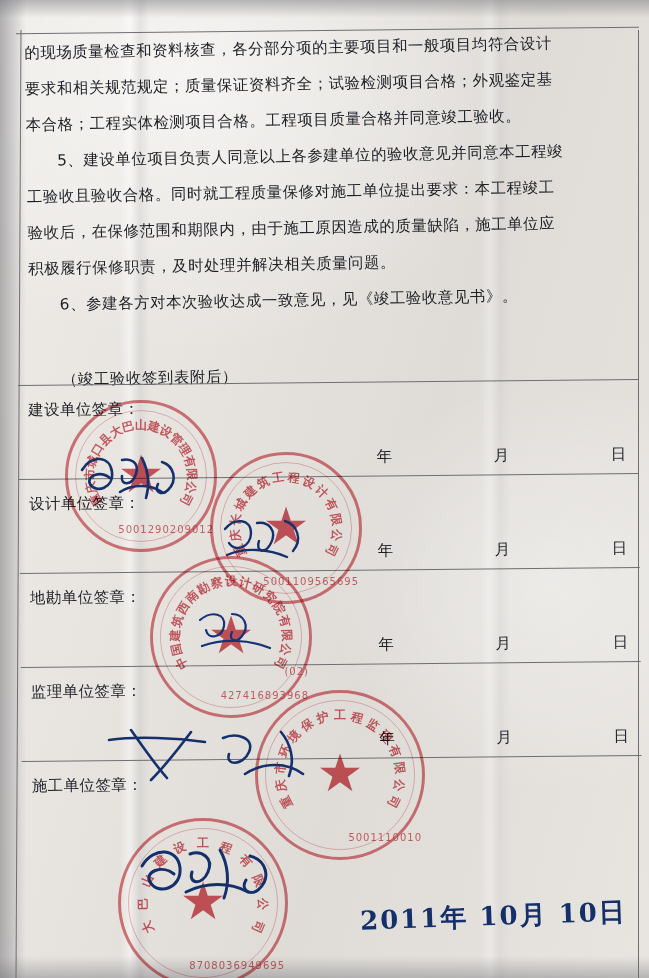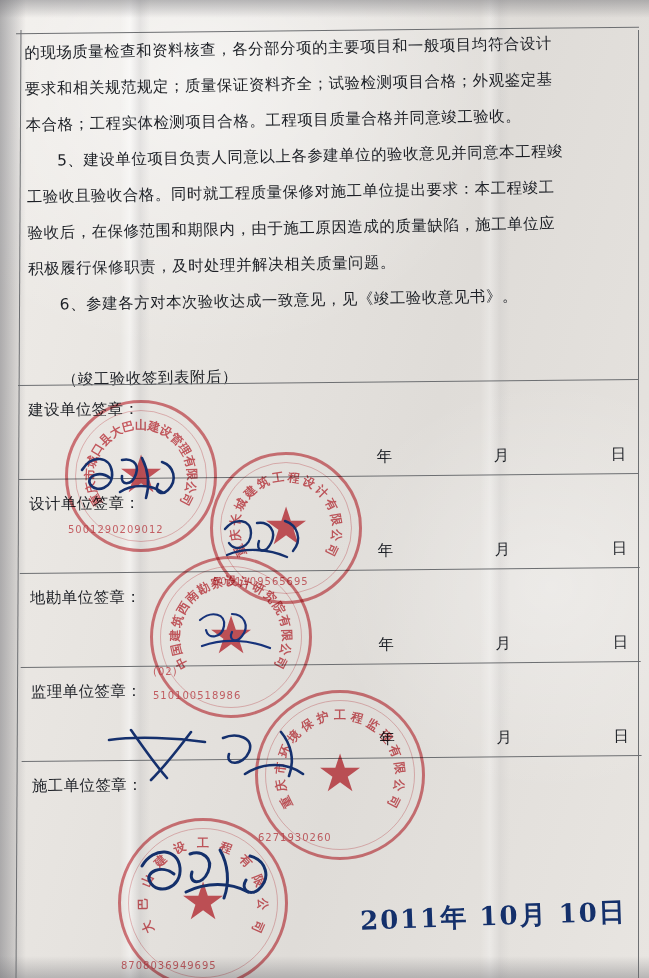--- a/index.html
+++ b/index.html
@@ -177,21 +177,21 @@
     position: absolute;
     left: 50%;
     top: 50%;
     transform-origin: 0 0;
     white-space: nowrap;
   }
   .stamp .bottom-text {
     position: absolute;
     left: 0; right: 0;
     bottom: 14px;
-    text-align: left;
+    text-align: right;
     color: rgba(198,40,50,0.8);
     font-size: 10px;
     letter-spacing: 1px;
   }
   .hw-date {
     position: absolute;
     right: 22px;
     bottom: 44px;
     font-size: 26px;
     color: #14306b;
@@ -339,21 +339,21 @@
         <span class="arc-char" style="transform: rotate(29.4118deg) translate(-0.5em, -64px);">研</span>
         <span class="arc-char" style="transform: rotate(44.1176deg) translate(-0.5em, -64px);">究</span>
         <span class="arc-char" style="transform: rotate(58.8235deg) translate(-0.5em, -64px);">院</span>
         <span class="arc-char" style="transform: rotate(73.5294deg) translate(-0.5em, -64px);">有</span>
         <span class="arc-char" style="transform: rotate(88.2353deg) translate(-0.5em, -64px);">限</span>
         <span class="arc-char" style="transform: rotate(102.941deg) translate(-0.5em, -64px);">公</span>
         <span class="arc-char" style="transform: rotate(117.647deg) translate(-0.5em, -64px);">司</span>
       </div>
     <div class="star">★</div>
     <div class="bottom-text" style="bottom:38px;">(02)</div>
-    <div class="bottom-text">510100518986</div>
+    <div class="bottom-text">427416893968</div>
   </div>
 
   <div class="stamp" id="stamp3" style="left:255px; top:690px; width:170px; height:170px;">
     <div class="inner-ring"></div>
     <div class="arc-text">
         <span class="arc-char" style="transform: rotate(-116.667deg) translate(-0.5em, -68px);">重</span>
         <span class="arc-char" style="transform: rotate(-100deg) translate(-0.5em, -68px);">庆</span>
         <span class="arc-char" style="transform: rotate(-83.3333deg) translate(-0.5em, -68px);">市</span>
         <span class="arc-char" style="transform: rotate(-66.6667deg) translate(-0.5em, -68px);">环</span>
         <span class="arc-char" style="transform: rotate(-50deg) translate(-0.5em, -68px);">境</span>
@@ -362,21 +362,21 @@
         <span class="arc-char" style="transform: rotate(0deg) translate(-0.5em, -68px);">工</span>
         <span class="arc-char" style="transform: rotate(16.6667deg) translate(-0.5em, -68px);">程</span>
         <span class="arc-char" style="transform: rotate(33.3333deg) translate(-0.5em, -68px);">监</span>
         <span class="arc-char" style="transform: rotate(50deg) translate(-0.5em, -68px);">理</span>
         <span class="arc-char" style="transform: rotate(66.6667deg) translate(-0.5em, -68px);">有</span>
         <span class="arc-char" style="transform: rotate(83.3333deg) translate(-0.5em, -68px);">限</span>
         <span class="arc-char" style="transform: rotate(100deg) translate(-0.5em, -68px);">公</span>
         <span class="arc-char" style="transform: rotate(116.667deg) translate(-0.5em, -68px);">司</span>
       </div>
     <div class="star">★</div>
-    <div class="bottom-text">6271930260</div>
+    <div class="bottom-text">5001110010</div>
   </div>
 
   <div class="stamp" id="stamp4" style="left:118px; top:818px; width:170px; height:170px;">
     <div class="inner-ring"></div>
     <div class="arc-text">
         <span class="arc-char" style="transform: rotate(-113.636deg) translate(-0.5em, -68px);">大</span>
         <span class="arc-char" style="transform: rotate(-90.9091deg) translate(-0.5em, -68px);">巴</span>
         <span class="arc-char" style="transform: rotate(-68.1818deg) translate(-0.5em, -68px);">山</span>
         <span class="arc-char" style="transform: rotate(-45.4545deg) translate(-0.5em, -68px);">建</span>
         <span class="arc-char" style="transform: rotate(-22.7273deg) translate(-0.5em, -68px);">设</span>

